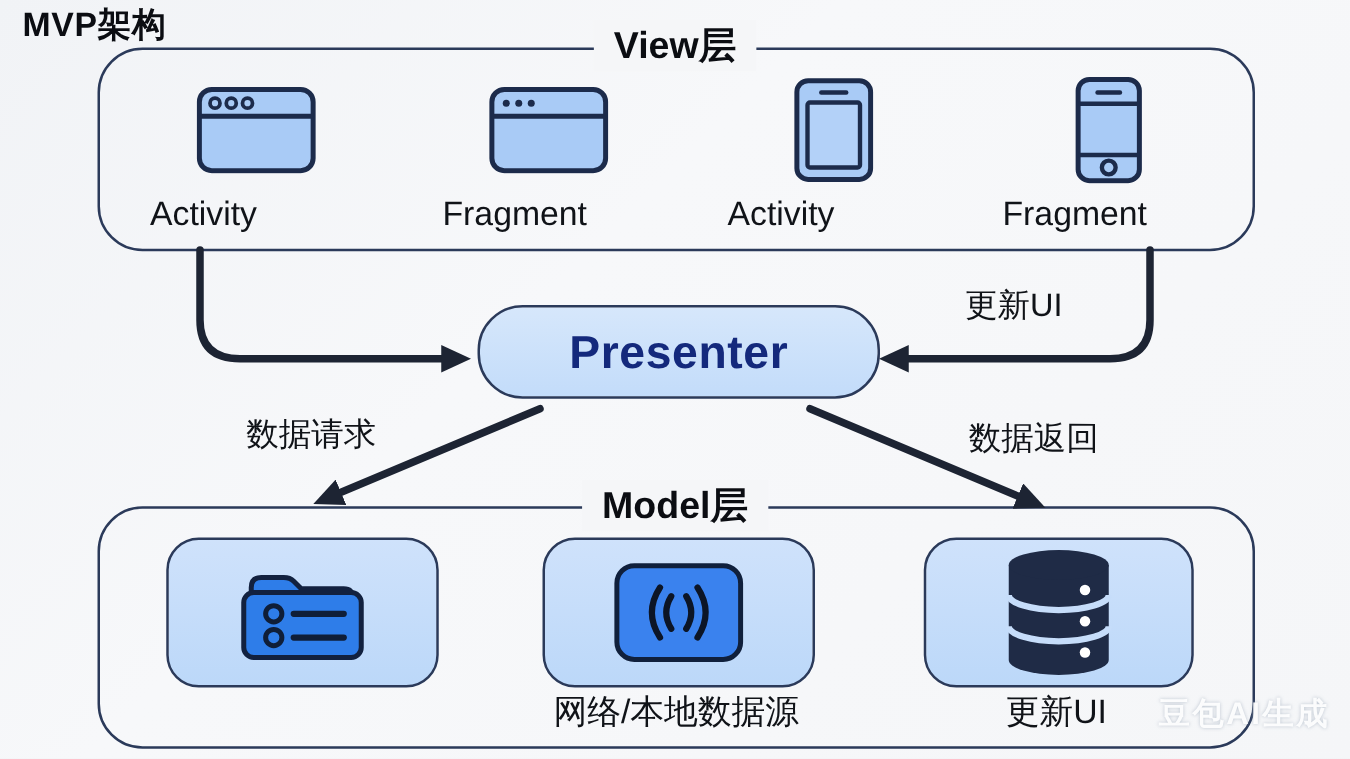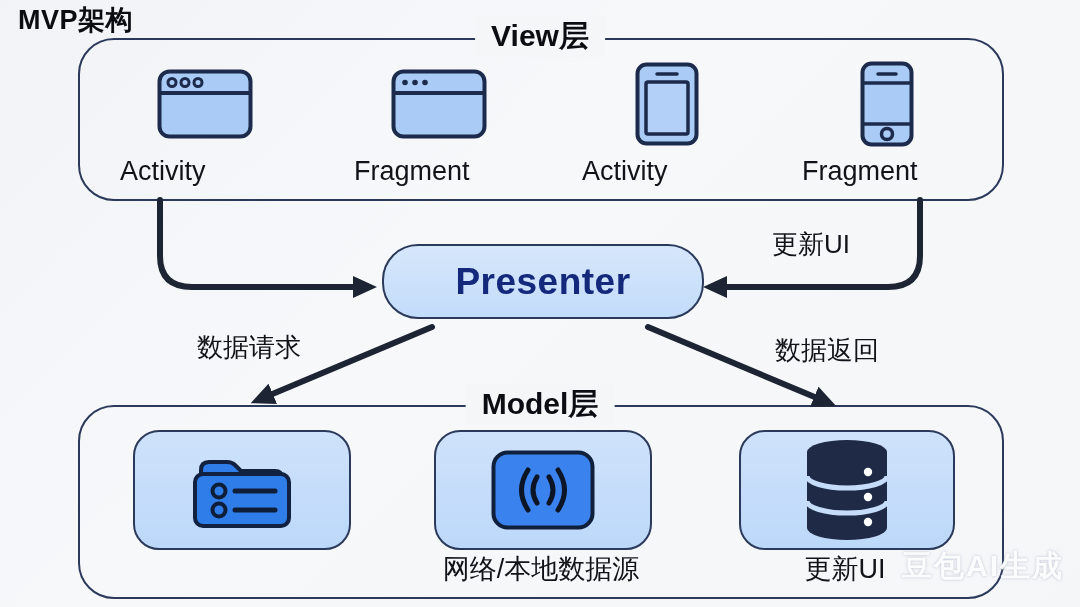--- a/index.html
+++ b/index.html
@@ -62,21 +62,21 @@
   .model-label{
     position:absolute;top:551px;font-size:27px;color:#101318;
     white-space:nowrap;transform:translateX(-50%);z-index:2;
   }
   .label-1{left:240px;}
   .label-2{left:541px;}
   .label-3{left:845px;}
   .arrows-svg{position:absolute;left:0;top:0;z-index:1;pointer-events:none;}
   .watermark{
     position:absolute;right:16px;bottom:20px;
-    font-size:30px;font-weight:700;letter-spacing:2px;
+    font-size:25px;font-weight:700;letter-spacing:2px;
     color:rgba(255,255,255,0.92);
     text-shadow:0 0 3px rgba(166,178,192,0.75);
     z-index:4;
   }
 </style>
 </head>
 <body>
 
 <div class="stage">
 

